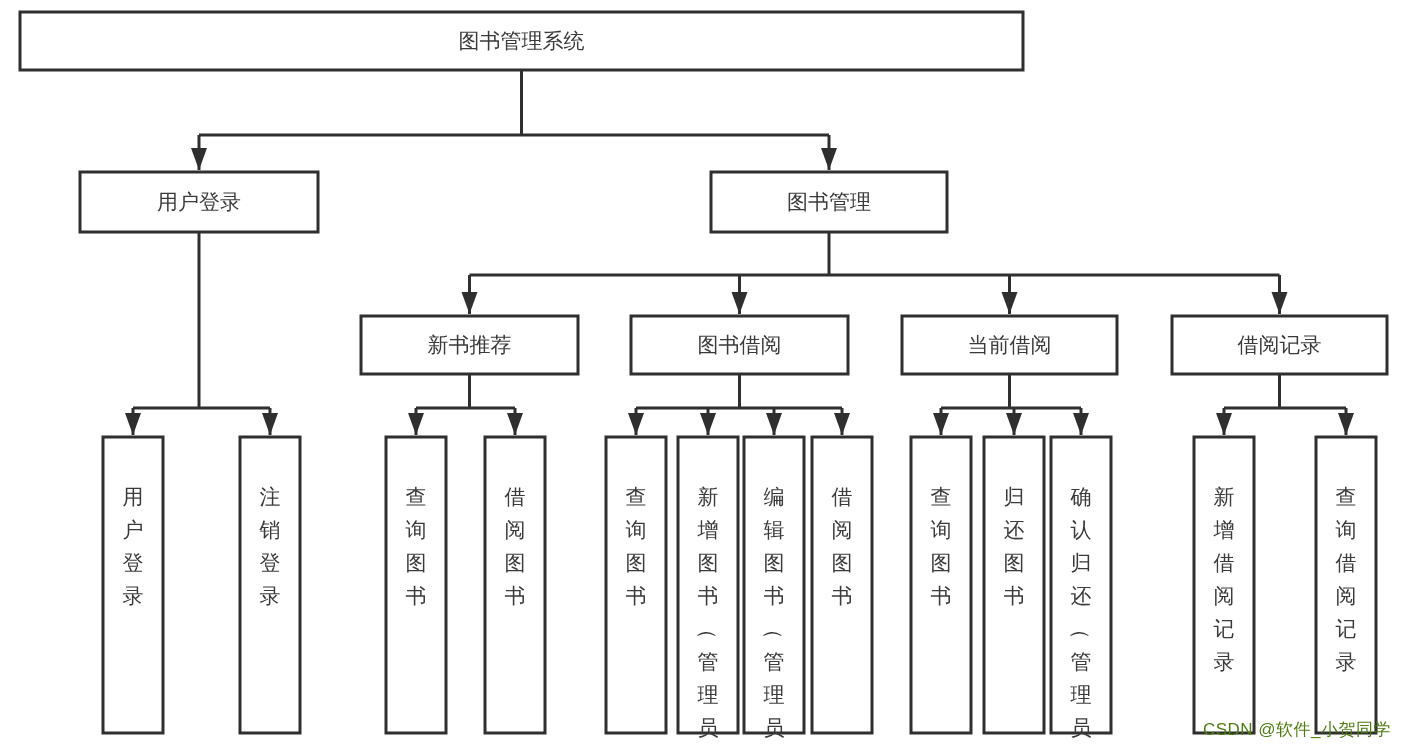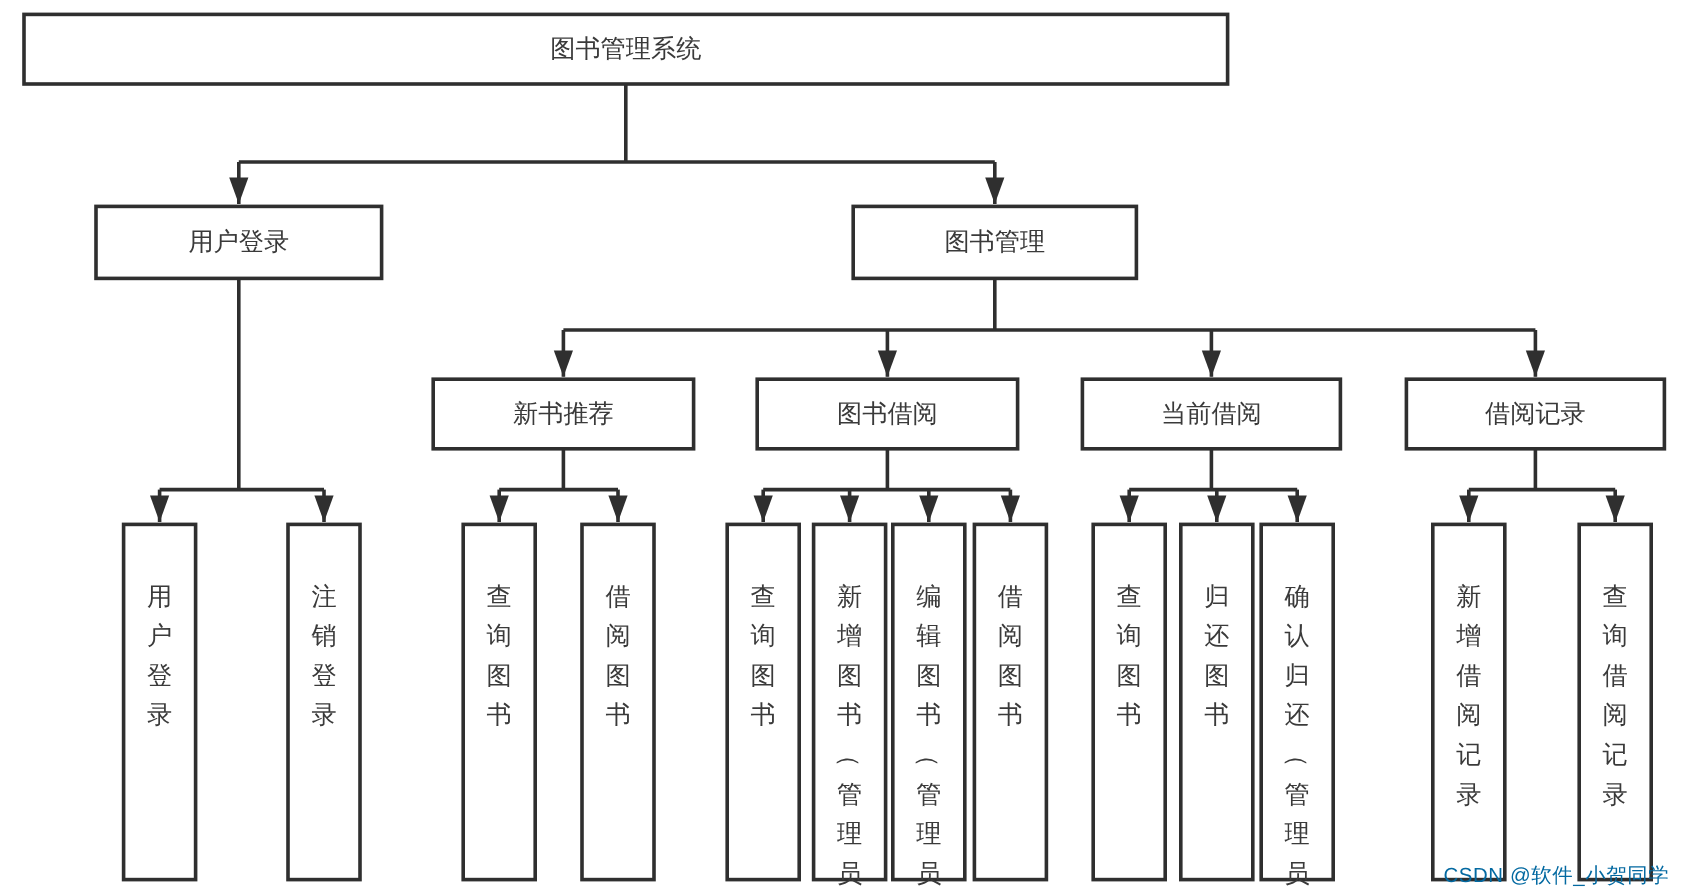--- a/index.html
+++ b/index.html
@@ -51,21 +51,21 @@
     fill: #3a3a3a;
     font-size: 21px;
     text-anchor: middle;
   }
   .watermark {
     position: absolute;
     right: 14px;
     bottom: 6px;
     font-family: "Liberation Sans", "DejaVu Sans", sans-serif;
     font-size: 17px;
-    color: #0369a1;
+    color: #4d7c0f;
     white-space: nowrap;
     letter-spacing: 0.5px;
   }
 </style>
 </head>
 <body>
 
 <div id="diagram-root">
   <svg class="diagram" viewBox="0 0 1405 747">
     <g id="connectors-layer">

